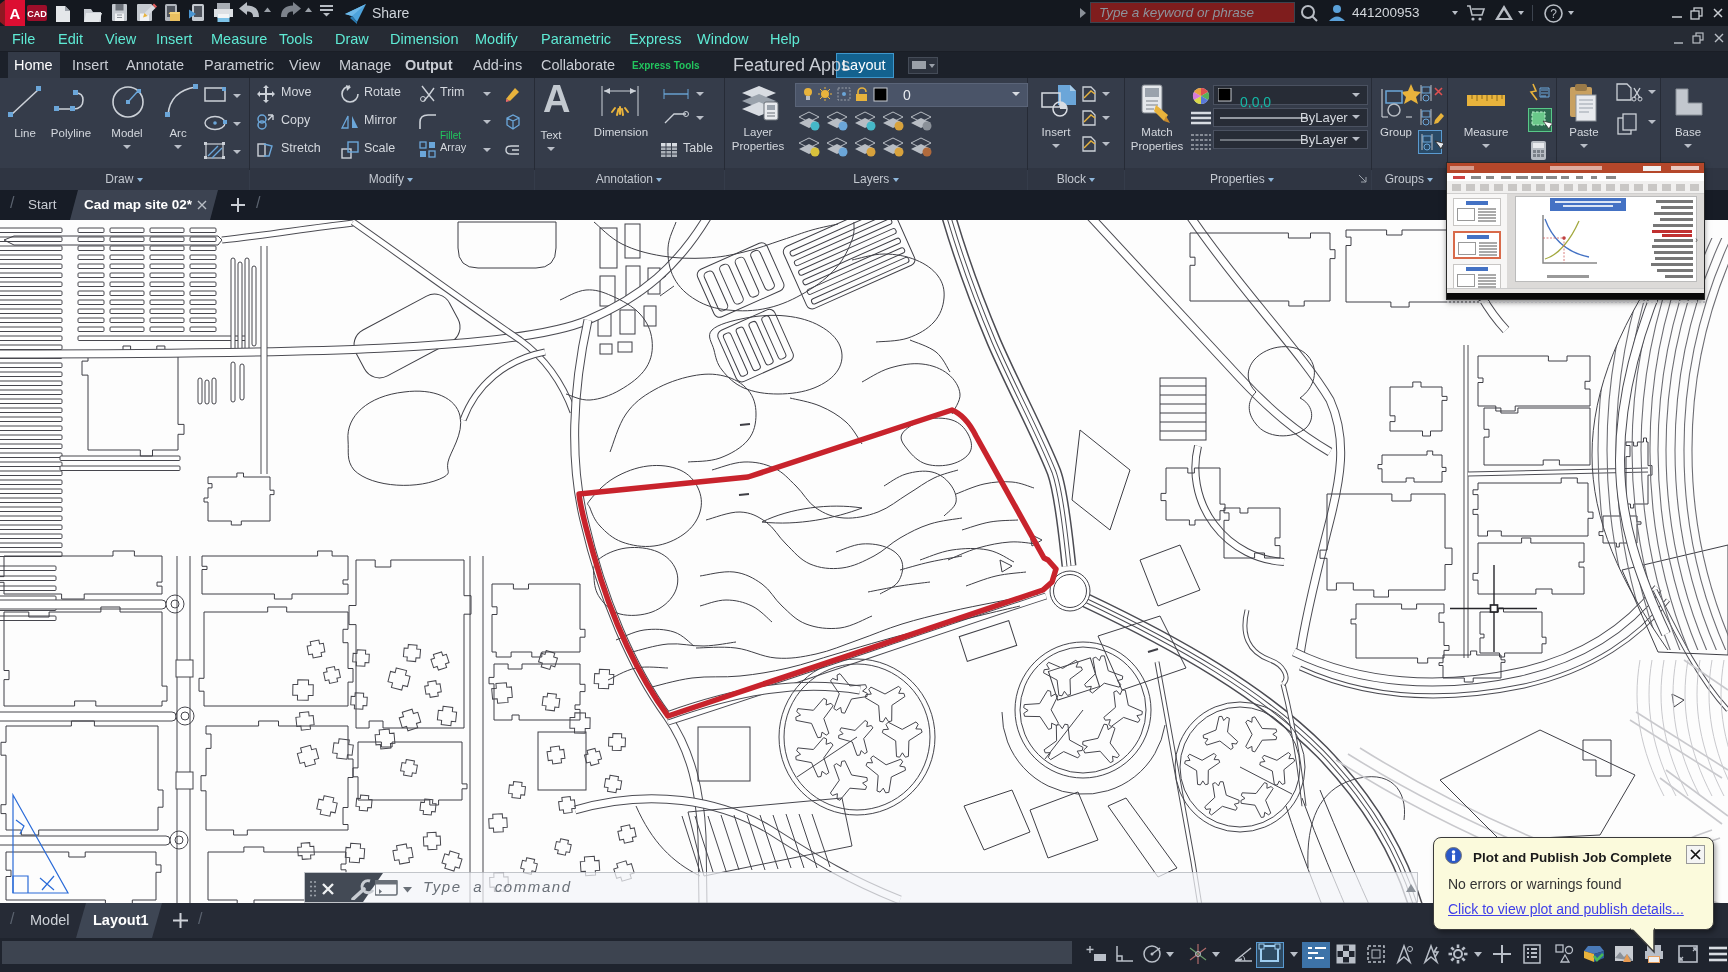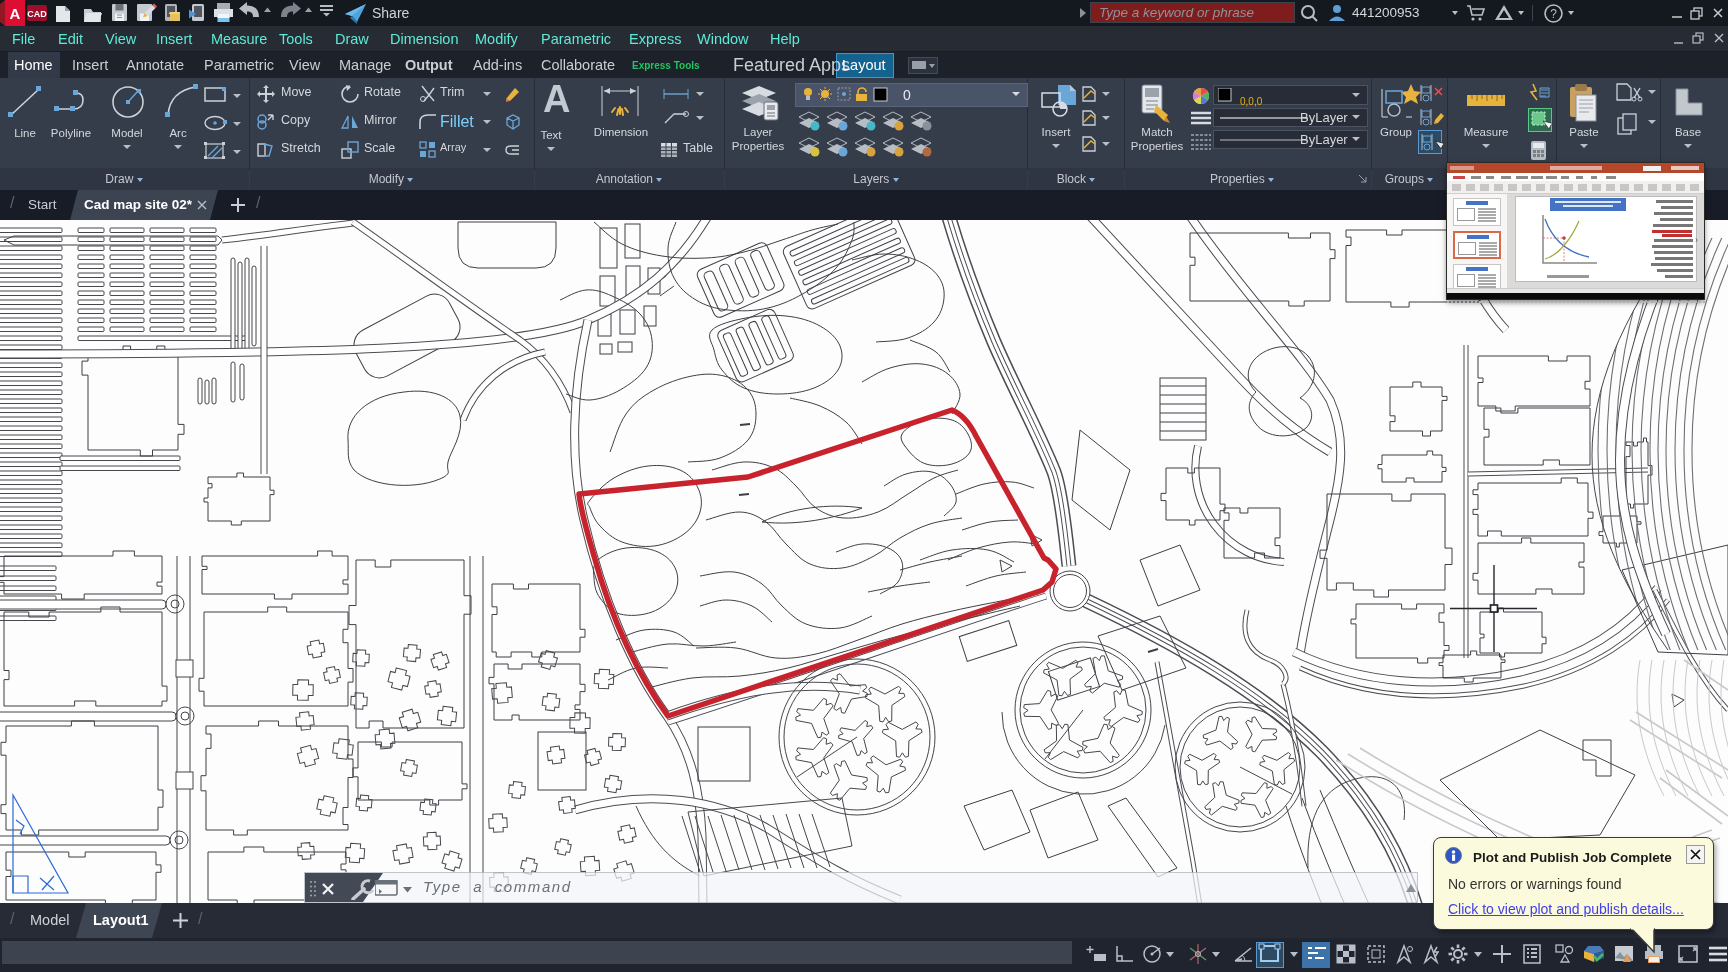--- a/index.html
+++ b/index.html
@@ -268,21 +268,21 @@
     <div class="ab" style="left:364px;top:63px;color:#d4d8de;font-size:12.5px">Scale</div>
     <svg class="ab ic" style="left:418px;top:6px" width="20" height="20">
       <path d="M4,2 l7,9 m0,0 l5,6 m-5,-6 l-5,6 m5,-6 l5,-7" stroke="#ccd1d8" stroke-width="1.4" fill="none"></path>
       <circle cx="5" cy="15" r="2.5" fill="none" stroke="#ccd1d8"></circle>
     </svg>
     <div class="ab" style="left:440px;top:7px;color:#d4d8de;font-size:12.5px">Trim</div>
     <div class="ab" style="left:483px;top:14px;width:0;height:0;border-left:4px solid transparent;border-right:4px solid transparent;border-top:4.5px solid #b9bec7"></div>
     <svg class="ab ic" style="left:418px;top:34px" width="20" height="20">
       <path d="M2,17 V10 Q2,3 10,3 H18" fill="none" stroke="#ccd1d8" stroke-width="1.6"></path>
     </svg>
-    <div class="ab" style="left:440px;top:35px;color:#7dd3fc;font-size:16px">Fillet</div>
+    <div class="ab" style="left:440px;top:52px;color:#22c55e;font-size:10px">Fillet</div>
     <div class="ab" style="left:483px;top:42px;width:0;height:0;border-left:4px solid transparent;border-right:4px solid transparent;border-top:4.5px solid #b9bec7"></div>
     <svg class="ab ic" style="left:418px;top:62px" width="20" height="20">
       <rect x="2" y="2" width="6" height="6" fill="none" stroke="#6ba6d9" stroke-width="1.3"></rect>
       <rect x="11" y="2" width="6" height="6" fill="#6ba6d9"></rect>
       <rect x="2" y="11" width="6" height="6" fill="#6ba6d9"></rect>
       <rect x="11" y="11" width="6" height="6" fill="none" stroke="#6ba6d9" stroke-width="1.3"></rect>
     </svg>
     <div class="ab" style="left:440px;top:63px;color:#d4d8de;font-size:11px">Array</div>
     <div class="ab" style="left:483px;top:70px;width:0;height:0;border-left:4px solid transparent;border-right:4px solid transparent;border-top:4.5px solid #b9bec7"></div>
     <svg class="ab ic" style="left:503px;top:6px" width="20" height="20">
@@ -451,21 +451,21 @@
       <path d="M16,5 A8,8 0 0 1 16,13 L9,9 Z" fill="#58b158"></path>
       <path d="M16,13 A8,8 0 0 1 9,17 L9,9 Z" fill="#5878d8"></path>
       <path d="M9,17 A8,8 0 0 1 2,13 L9,9 Z" fill="#d8d84a"></path>
       <path d="M2,13 A8,8 0 0 1 2,5 L9,9 Z" fill="#d87ad8"></path>
       <path d="M2,5 A8,8 0 0 1 9,1 L9,9 Z" fill="#e8a040"></path>
     </svg>
     <div class="ab" style="left:1213px;top:7px;width:155px;height:20px;background:#272c36;border:1px solid #4a5160"></div>
     <svg class="ab ic" style="left:1218px;top:10px" width="20" height="14">
       <rect x="0" y="0" width="13" height="13" fill="#000" stroke="#c8ccd2"></rect>
     </svg>
-    <div class="ab" style="left:1240px;top:14px;color:#eab308;font-size:10px;line-height:20px">0,0,0</div>
+    <div class="ab" style="left:1240px;top:14px;color:#14b8a6;font-size:14px;line-height:20px">0,0,0</div>
     <div class="ab" style="left:1352px;top:15px;width:0;height:0;border-left:4px solid transparent;border-right:4px solid transparent;border-top:4.5px solid #b9bec7"></div>
     <svg class="ab ic" style="left:1190px;top:32px" width="22" height="18">
       <path d="M1,3 h20 M1,8 h20 M1,13 h20" stroke="#d8dce2" stroke-width="2.5"></path>
     </svg>
     <div class="ab" style="left:1213px;top:30px;width:155px;height:19px;background:#272c36;border:1px solid #4a5160"></div>
     <svg class="ab ic" style="left:1220px;top:39px" width="90" height="3">
       <line x1="0" y1="1" x2="88" y2="1" stroke="#b8bdc4" stroke-width="1.5"></line>
     </svg>
     <div class="ab" style="left:1300px;top:30px;color:#d4d8de;font-size:13px;line-height:19px">ByLayer</div>
     <div class="ab" style="left:1352px;top:37px;width:0;height:0;border-left:4px solid transparent;border-right:4px solid transparent;border-top:4.5px solid #b9bec7"></div>

